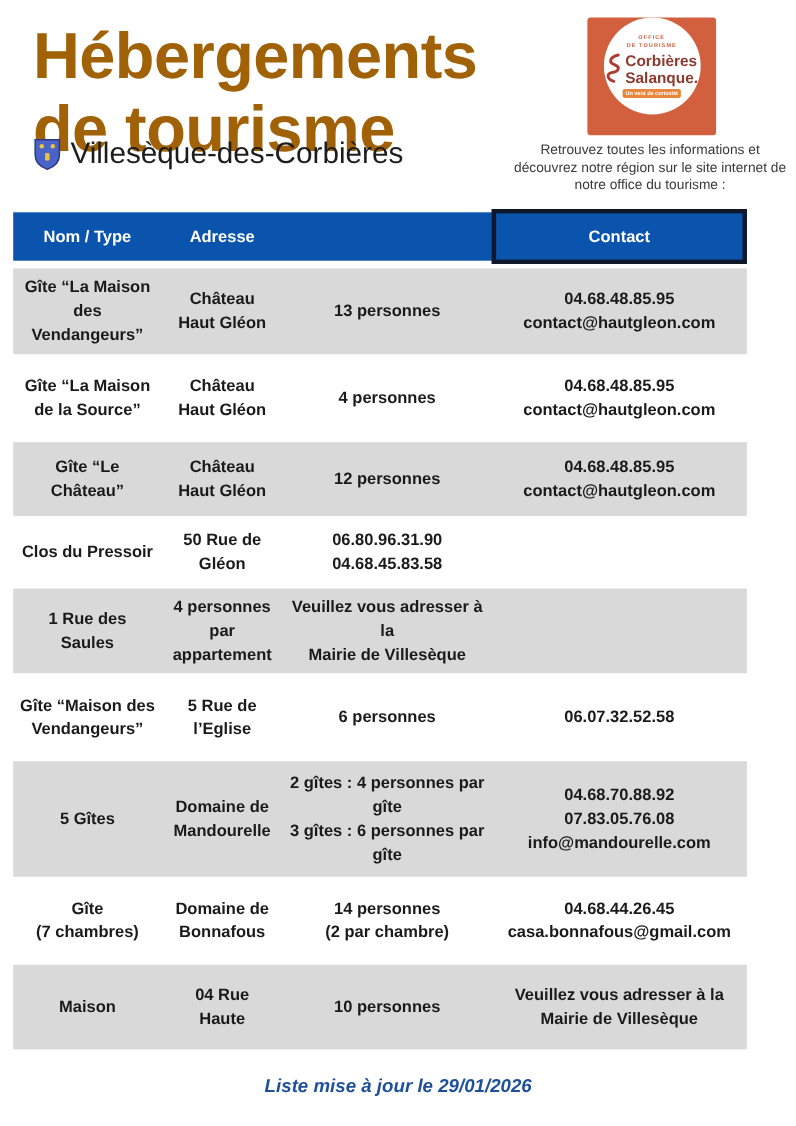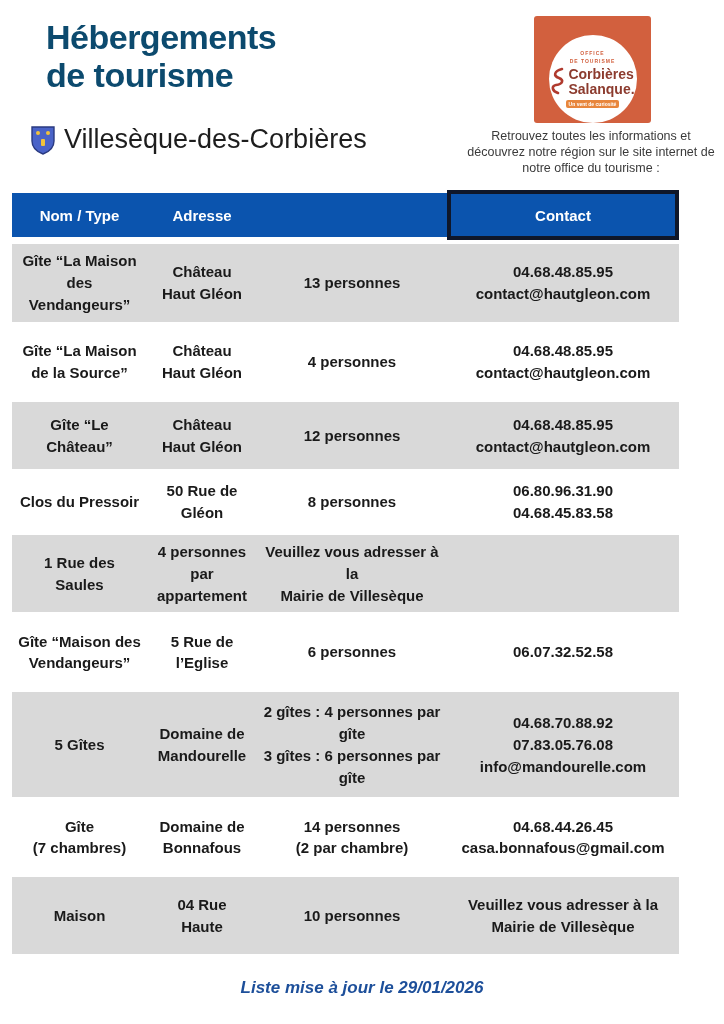--- a/index.html
+++ b/index.html
@@ -9,25 +9,25 @@
     position: relative;
     width: 724px;
     height: 1024px;
     background: #ffffff;
     overflow: hidden;
   }
 
   
   .main-title {
     position: absolute;
-    left: 46px; top: 18px;
-    font-size: 34px;
+    left: 30px; top: 18px;
+    font-size: 59px;
     font-weight: bold;
     line-height: 1.12;
-    color: #0c4a6e;
+    color: #a16207;
     letter-spacing: -0.5px;
   }
   .subtitle-row {
     position: absolute;
     left: 30px; top: 124px;
     display: flex;
     align-items: center;
     gap: 8px;
   }
   .subtitle {
@@ -37,21 +37,21 @@
   }
 
   
   .logo-box {
     position: absolute;
     left: 534px; top: 16px;
     width: 117px; height: 107px;
     background: #D2603E;
     border-radius: 3px;
     display: flex;
-    align-items: flex-end;
+    align-items: flex-start;
     justify-content: center;
   }
   .logo-circle {
     width: 88px; height: 88px;
     background: #ffffff;
     border-radius: 50%;
     display: flex;
     flex-direction: column;
     align-items: center;
     justify-content: center;
@@ -278,23 +278,20 @@
         </div>
         <div class="row">
           <div class="cell">
             <div>Clos du Pressoir</div>
           </div>
           <div class="cell">
             <div>50 Rue de</div>
             <div>Gléon</div>
           </div>
           <div class="cell">
-            <div>8 personnes</div>
-          </div>
-          <div class="cell">
             <div>06.80.96.31.90</div>
             <div>04.68.45.83.58</div>
           </div>
         </div>
         <div class="row shaded">
           <div class="cell">
             <div>1 Rue des</div>
             <div>Saules</div>
           </div>
           <div class="cell">

